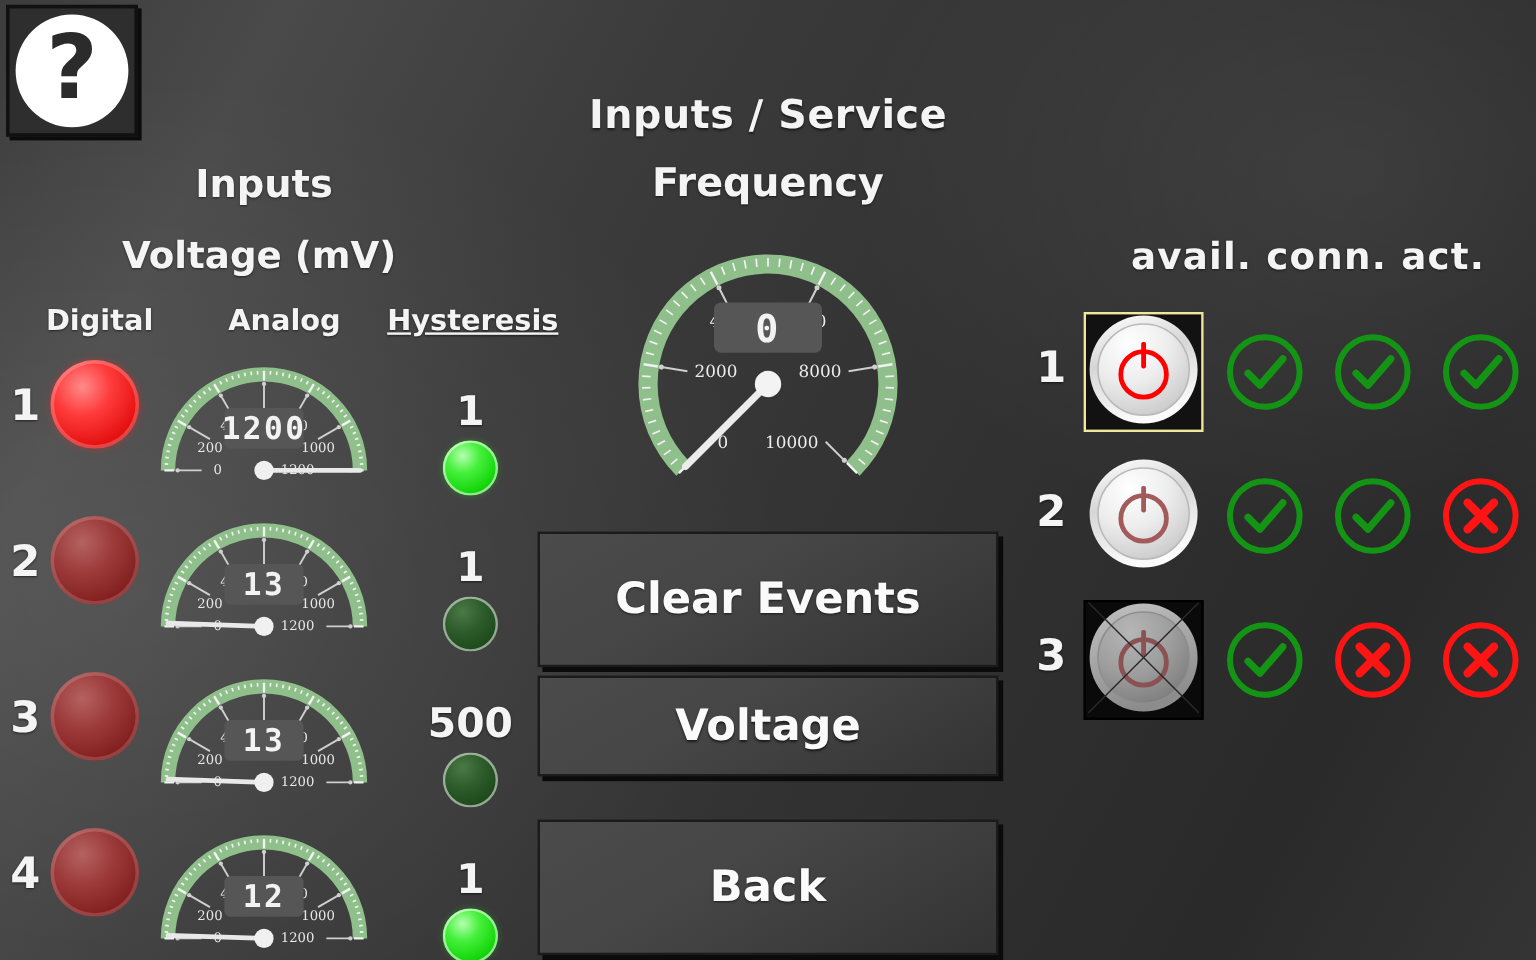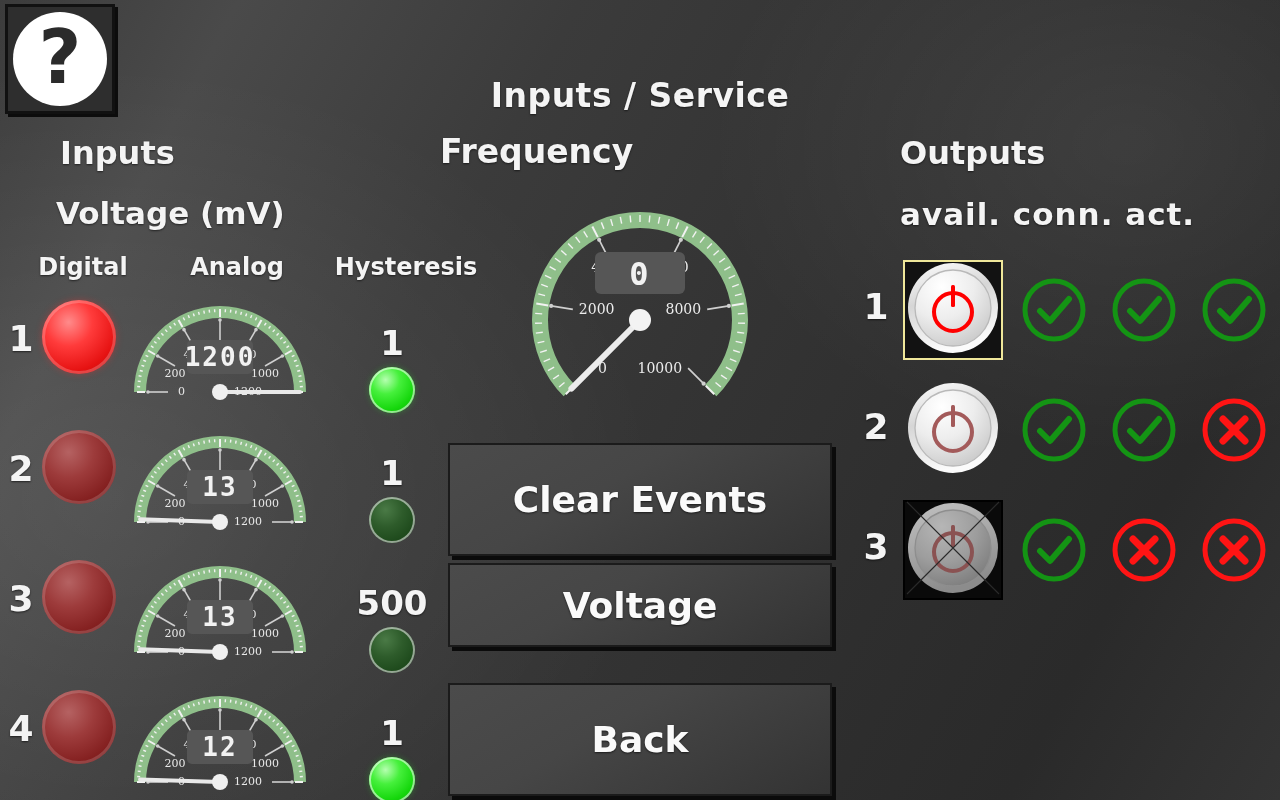--- a/index.html
+++ b/index.html
@@ -36,34 +36,34 @@
   
   .ttl{
     position:absolute;left:0;width:1280px;text-align:center;color:#f4f4f4;
     font-weight:bold;letter-spacing:0.5px;text-shadow:0 1px 2px rgba(0,0,0,.55);
   }
   #app-title{top:6px;font-size:55px;}
   #app-sub{top:76px;font-size:33px;}
 
   .colhead{
     position:absolute;color:#f4f4f4;font-weight:bold;
-    text-shadow:0 1px 2px rgba(0,0,0,.55);text-align:left;
+    text-shadow:0 1px 2px rgba(0,0,0,.55);text-align:center;
   }
   #h-inputs{left:60px;top:134px;width:320px;font-size:32px;}
   #h-voltage{left:56px;top:195px;width:320px;font-size:31px;}
   #h-freq{left:440px;top:132px;width:400px;font-size:33px;}
   #h-outputs{left:900px;top:134px;width:380px;font-size:32px;}
   #h-availconn{left:900px;top:196px;width:380px;font-size:31px;letter-spacing:1px;}
   .sub3{
     position:absolute;top:253px;color:#f4f4f4;font-weight:bold;font-size:24px;
     text-shadow:0 1px 2px rgba(0,0,0,.55);text-align:center;padding-left:14px;
   }
   #s-digital{left:0px;width:138px;}
   #s-analog{left:148px;width:150px;}
-  #s-hyst{left:296px;width:192px;}
+  #s-hyst{left:284px;width:192px;text-decoration:underline;}
 
   
   .in-row{position:absolute;left:0;width:450px;height:130px;}
   .row-num{
     position:absolute;left:6px;top:18px;width:30px;text-align:center;
     color:#f4f4f4;font-size:36px;font-weight:bold;text-shadow:0 1px 2px rgba(0,0,0,.6);
   }
   .led{
     position:absolute;border-radius:50%;
     box-shadow:inset 0 0 0 3px rgba(255,255,255,0.16);
@@ -134,21 +134,20 @@
     <div class="help-circle">
       <span>?</span>
     </div>
   </div>
 
   <div class="ttl" id="app-sub">Inputs / Service</div>
 
   <div class="colhead" id="h-inputs">Inputs</div>
   <div class="colhead" id="h-freq">Frequency</div>
   <div class="colhead" id="h-voltage">Voltage (mV)</div>
-  <div class="colhead" id="h-outputs">Outputs</div>
   <div class="colhead" id="h-availconn">avail. conn. act.</div>
 
   <div class="sub3" id="s-digital">Digital</div>
   <div class="sub3" id="s-analog">Analog</div>
   <div class="sub3" id="s-hyst">Hysteresis</div>
 
   <div id="input-rows">
       <div class="in-row" style="top: 300px;">
         <div class="row-num">1</div>
         <div class="led led-red-on"></div>

